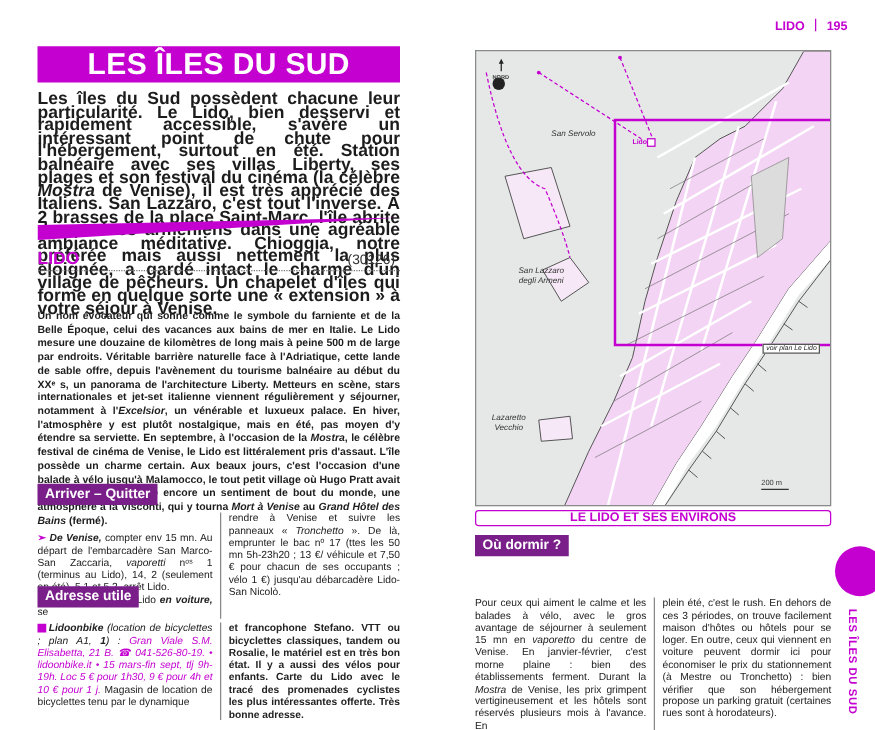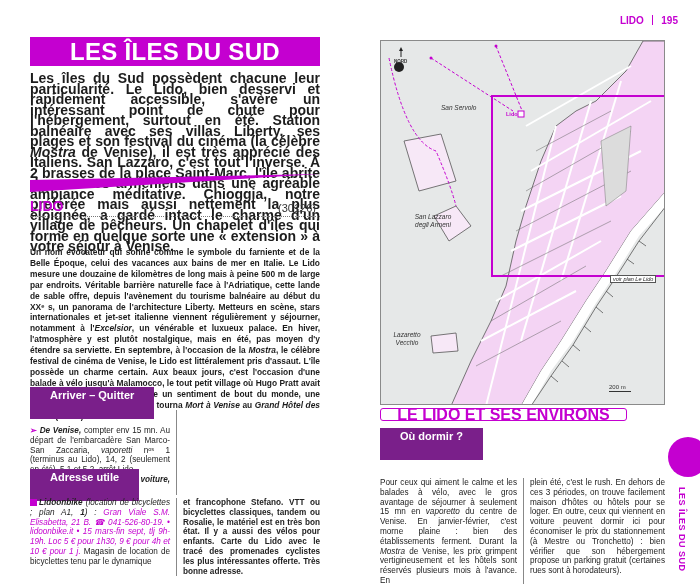--- a/index.html
+++ b/index.html
@@ -33,21 +33,21 @@
   }
   .refs .dot { color: #c400d0; font-style: normal; }
 
   .body-text {
     position: absolute; left: 30px; top: 247px; width: 290px;
     font-size: 8.4px; line-height: 10.9px; font-weight: bold; text-align: justify; color: #1c1c1c;
   }
   .body-text i { }
 
   .sub-head {
-    position: absolute; height: 32px; padding: 0 20px;
+    position: absolute; height: 17px; padding: 0 6px;
     background: #7a1f8a; color: #fff; font-weight: bold; font-size: 11px; line-height: 17px;
   }
   .two-col { position: absolute; display: flex; font-size: 8.2px; line-height: 9.8px; color: #222; }
   .two-col .col { text-align: justify; }
   .two-col .sep { width: 1px; background: #888; margin: 0 6px; }
   .arrow { color: #c400d0; font-weight: bold; }
   .pink { color: #c400d0; font-style: italic; }
   .sq { display: inline-block; width: 7px; height: 7px; background: #c400d0; margin-right: 2px; vertical-align: -1px; }
 
   .running-head {
@@ -62,23 +62,23 @@
   .map svg { position: absolute; left: 0; top: 0; }
   .map-label { position: absolute; font-size: 6.5px; font-style: italic; color: #333; text-align: center; line-height: 8px; }
   .voir-plan {
     position: absolute; left: 229px; top: 234px; font-size: 5.5px; font-style: italic;
     background: #fff; border: 0.5px solid #555; padding: 0 2px; color: #222;
   }
   .scale { position: absolute; left: 228px; top: 343px; font-size: 6px; color: #333; }
   .scale .line { width: 22px; height: 1px; background: #333; margin-top: 1px; }
 
   .map-caption {
-    position: absolute; left: 30px; top: 408px; width: 247px; height: 13px;
+    position: absolute; left: 30px; top: 408px; width: 285px; height: 13px;
     border: 1.5px solid #c400d0; border-radius: 3px;
-    color: #c400d0; font-weight: bold; font-size: 16px; text-align: center; line-height: 11px;
+    color: #c400d0; font-weight: bold; font-size: 10px; text-align: center; line-height: 11px;
   }
 
   .tab-dot { position: absolute; left: 318px; top: 437px; width: 40px; height: 40px; border-radius: 50%; background: #c400d0; }
   .side-tab {
     position: absolute; left: 327px; top: 487px; writing-mode: vertical-rl;
     font-size: 9px; font-weight: bold; color: #c400d0; letter-spacing: 0.5px;
   }
 </style>
 </head>
 <body>
@@ -104,20 +104,21 @@
 
   <div class="sub-head" style="left:30px;top:387px;">Arriver – Quitter</div>
 
   <div class="two-col" style="left:30px;top:410px;width:290px;">
     <div class="col" style="width:140px;margin-top:16px;">
       <span class="arrow">➢</span>
       <b><i>De Venise,</i></b><span> compter env 15 mn. Au départ de l'embarcadère San Marco-San Zaccaria, </span><i>vaporetti</i><span> nᵒˢ 1 (terminus au Lido), 14, 2 (seulement en été), 5.1 et 5.2, arrêt Lido.</span><br>
       <span class="arrow">➢</span><span> Pour nettement le Lido </span><b><i>en voiture,</i></b><span> se</span>
     </div>
     <div class="sep"></div>
+    <div class="col" style="width:137px;"><span>rendre à Venise et suivre les panneaux « </span><i>Tronchetto</i><span> ». De là, emprunter le bac nº 17 (ttes les 50 mn 5h-23h20 ; 13 €/ véhicule et 7,50 € pour chacun de ses occupants ; vélo 1 €) jusqu'au débarcadère Lido-San Nicolò.</span></div>
   </div>
 
   <div class="sub-head" style="left:30px;top:469px;">Adresse utile</div>
 
   <div class="two-col" style="left:30px;top:498px;width:290px;">
     <div class="col" style="width:140px;">
       <span class="sq"></span><b><i>Lidoonbike</i></b><i> (location de bicyclettes ; plan A1, </i><b><i>1</i></b><i>) : </i><span class="pink">Gran Viale S.M. Elisabetta, 21 B. ☎ 041-526-80-19. • lidoonbike.it • 15 mars-fin sept, tlj 9h-19h. Loc 5 € pour 1h30, 9 € pour 4h et 10 € pour 1 j.</span><span> Magasin de location de bicyclettes tenu par le dynamique</span>
     </div>
     <div class="sep"></div>
     <div class="col" style="width:137px;font-weight:bold;">et francophone Stefano. VTT ou bicyclettes classiques, tandem ou Rosalie, le matériel est en très bon état. Il y a aussi des vélos pour enfants. Carte du Lido avec le tracé des promenades cyclistes les plus intéressantes offerte. Très bonne adresse.</div>

